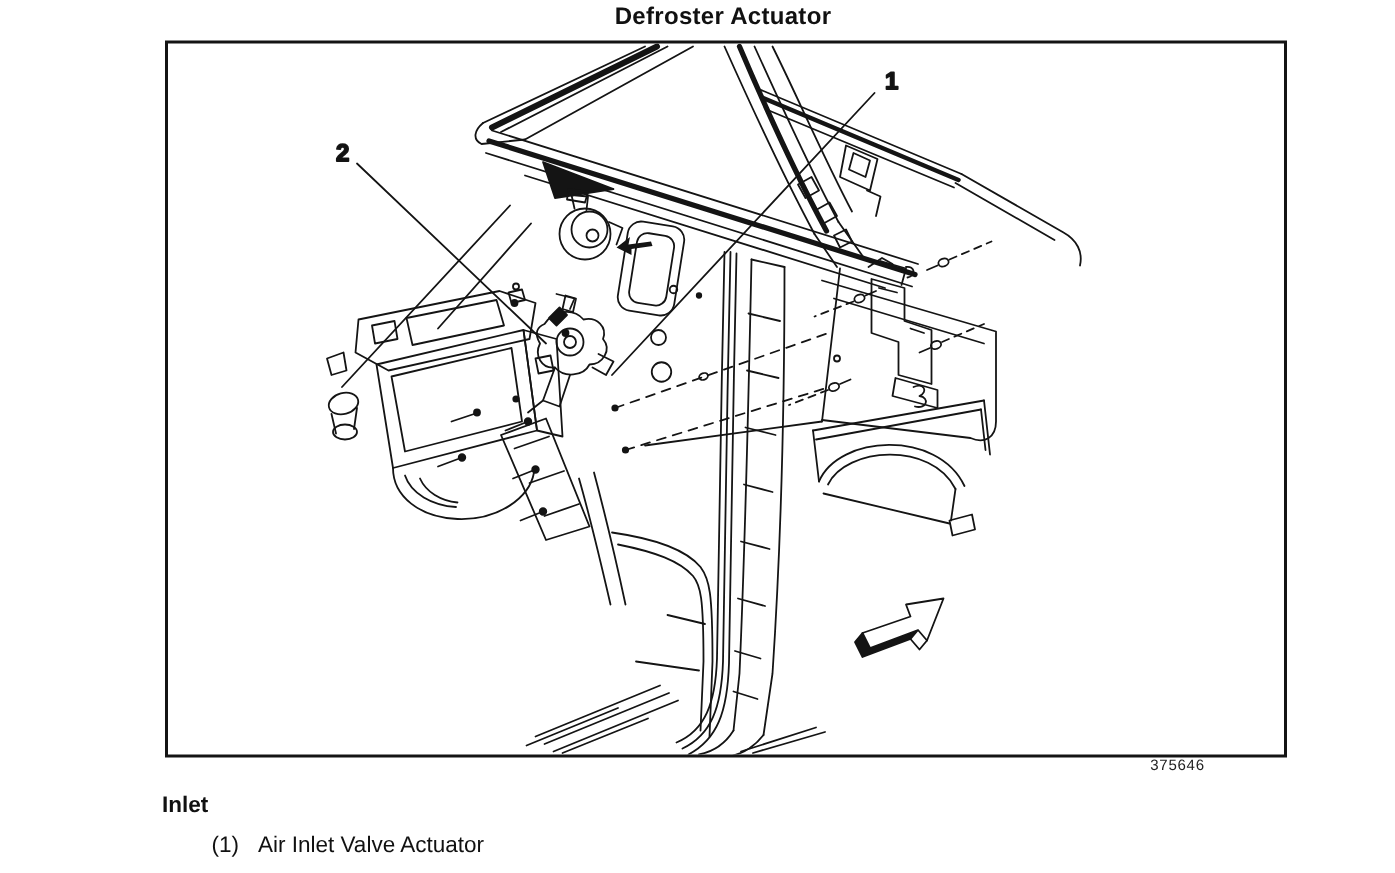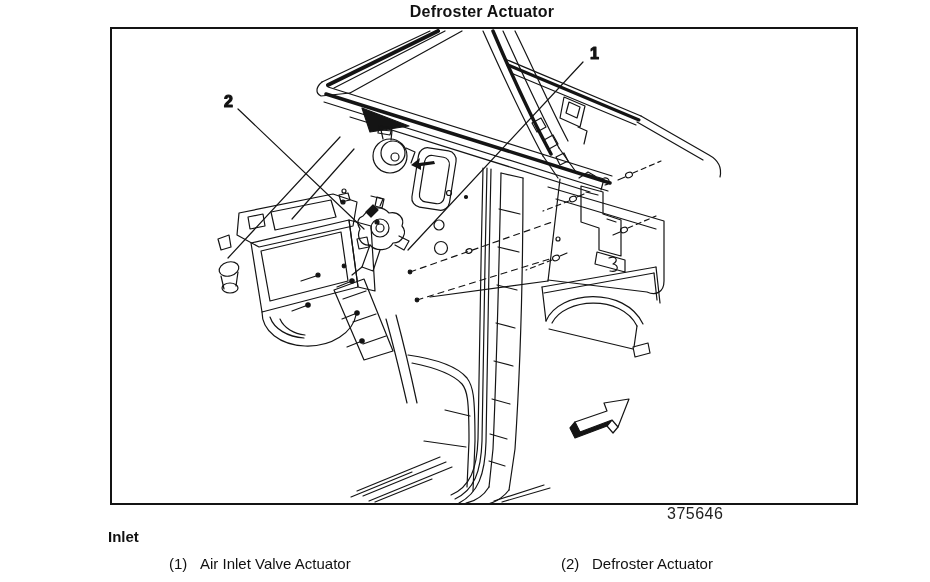--- a/index.html
+++ b/index.html
@@ -15,29 +15,29 @@
     position:absolute;left:110px;top:3px;width:744px;
     text-align:center;font-size:16px;font-weight:bold;
     letter-spacing:.2px;
   }
   .fig-frame{
     position:absolute;left:110px;top:27px;width:744px;height:474px;
     border:2px solid #141414;background:#fff;box-sizing:content-box;
   }
   .fig-frame svg{display:block;width:744px;height:474px;}
   .fig-number{
-    position:absolute;left:667px;top:505px;width:170px;
-    text-align:left;font-size:16px;color:#222;letter-spacing:.5px;
+    position:absolute;left:700px;top:505px;width:170px;
+    text-align:center;font-size:10px;color:#222;letter-spacing:.5px;
   }
   .legend-heading{
     position:absolute;left:108px;top:528px;
     font-size:15px;font-weight:bold;
   }
   .legend-item{
-    position:absolute;top:555px;font-size:15px;white-space:nowrap;margin-left:28px;
+    position:absolute;top:555px;font-size:15px;white-space:nowrap;
   }
   .legend-item .num{display:inline-block;min-width:31px;}
   .li-1{left:141px;}
   .li-2{left:533px;}
   text.callout{font:bold 16px "Liberation Sans",sans-serif;fill:#111;}
 </style>
 </head>
 <body>
 
 <div class="page">
@@ -271,17 +271,14 @@
   </div>
 
   <div class="fig-number">375646</div>
 
   <div class="legend-heading">Inlet</div>
 
   <div class="legend-item li-1">
     <span class="num">(1)</span><span>Air Inlet Valve Actuator</span>
   </div>
 
-  <div class="legend-item li-2">
-    <span class="num">(2)</span><span>Defroster Actuator</span>
-  </div>
 
 </div>
 
 </body></html>

